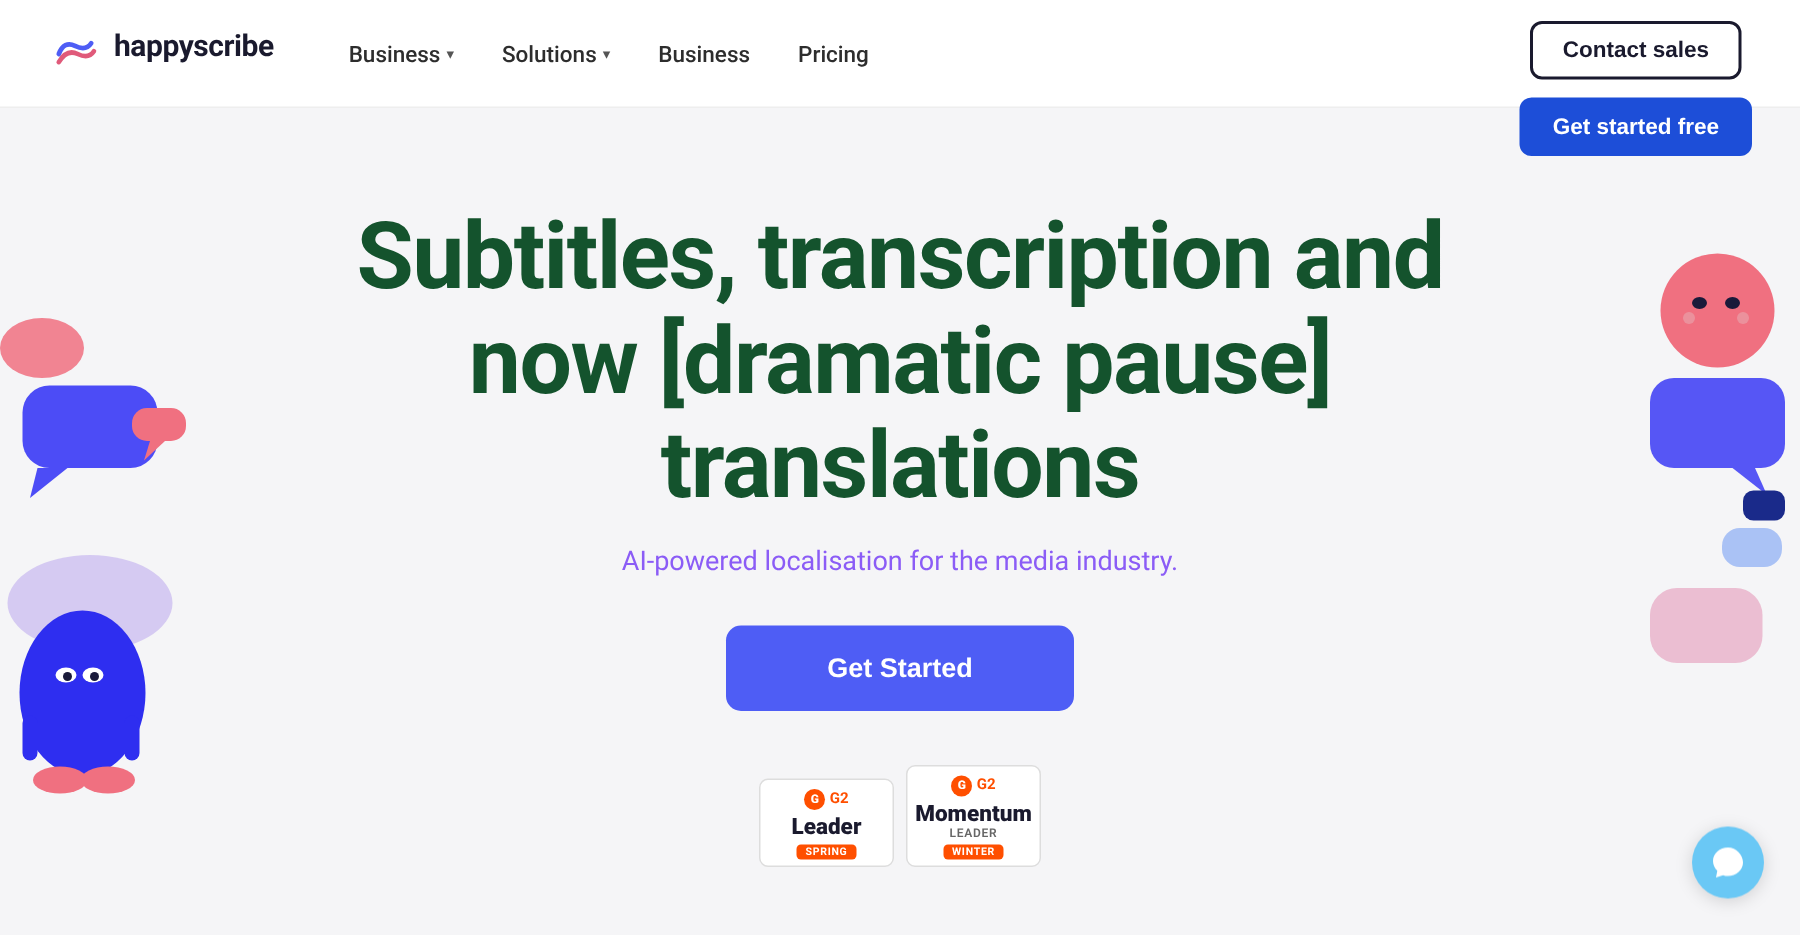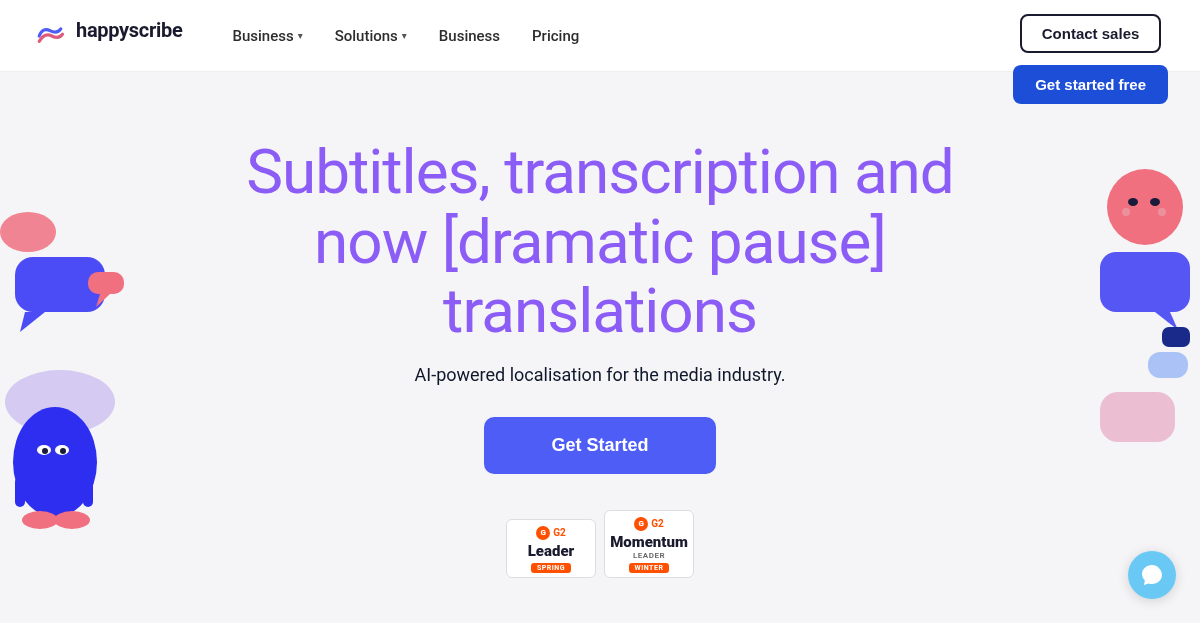--- a/index.html
+++ b/index.html
@@ -104,30 +104,30 @@
       flex-direction: column;
       align-items: center;
       justify-content: center;
       text-align: center;
       padding: 40px 20px 20px;
       position: relative;
       min-height: 551px;
     }
     .hero-title {
       font-size: 62px;
-      font-weight: 400;
-      color: #8b5cf6;
+      font-weight: 700;
+      color: #14532d;
       line-height: 1.12;
       max-width: 750px;
       margin-bottom: 18px;
       letter-spacing: -1px;
     }
     .hero-subtitle {
       font-size: 18px;
-      color: #0f172a;
+      color: #8b5cf6;
       margin-bottom: 32px;
       text-align: right;
     }
     .get-started-btn {
       background: #4e5df5;
       color: #fff;
       font-size: 18px;
       font-weight: 700;
       border: none;
       border-radius: 10px;

